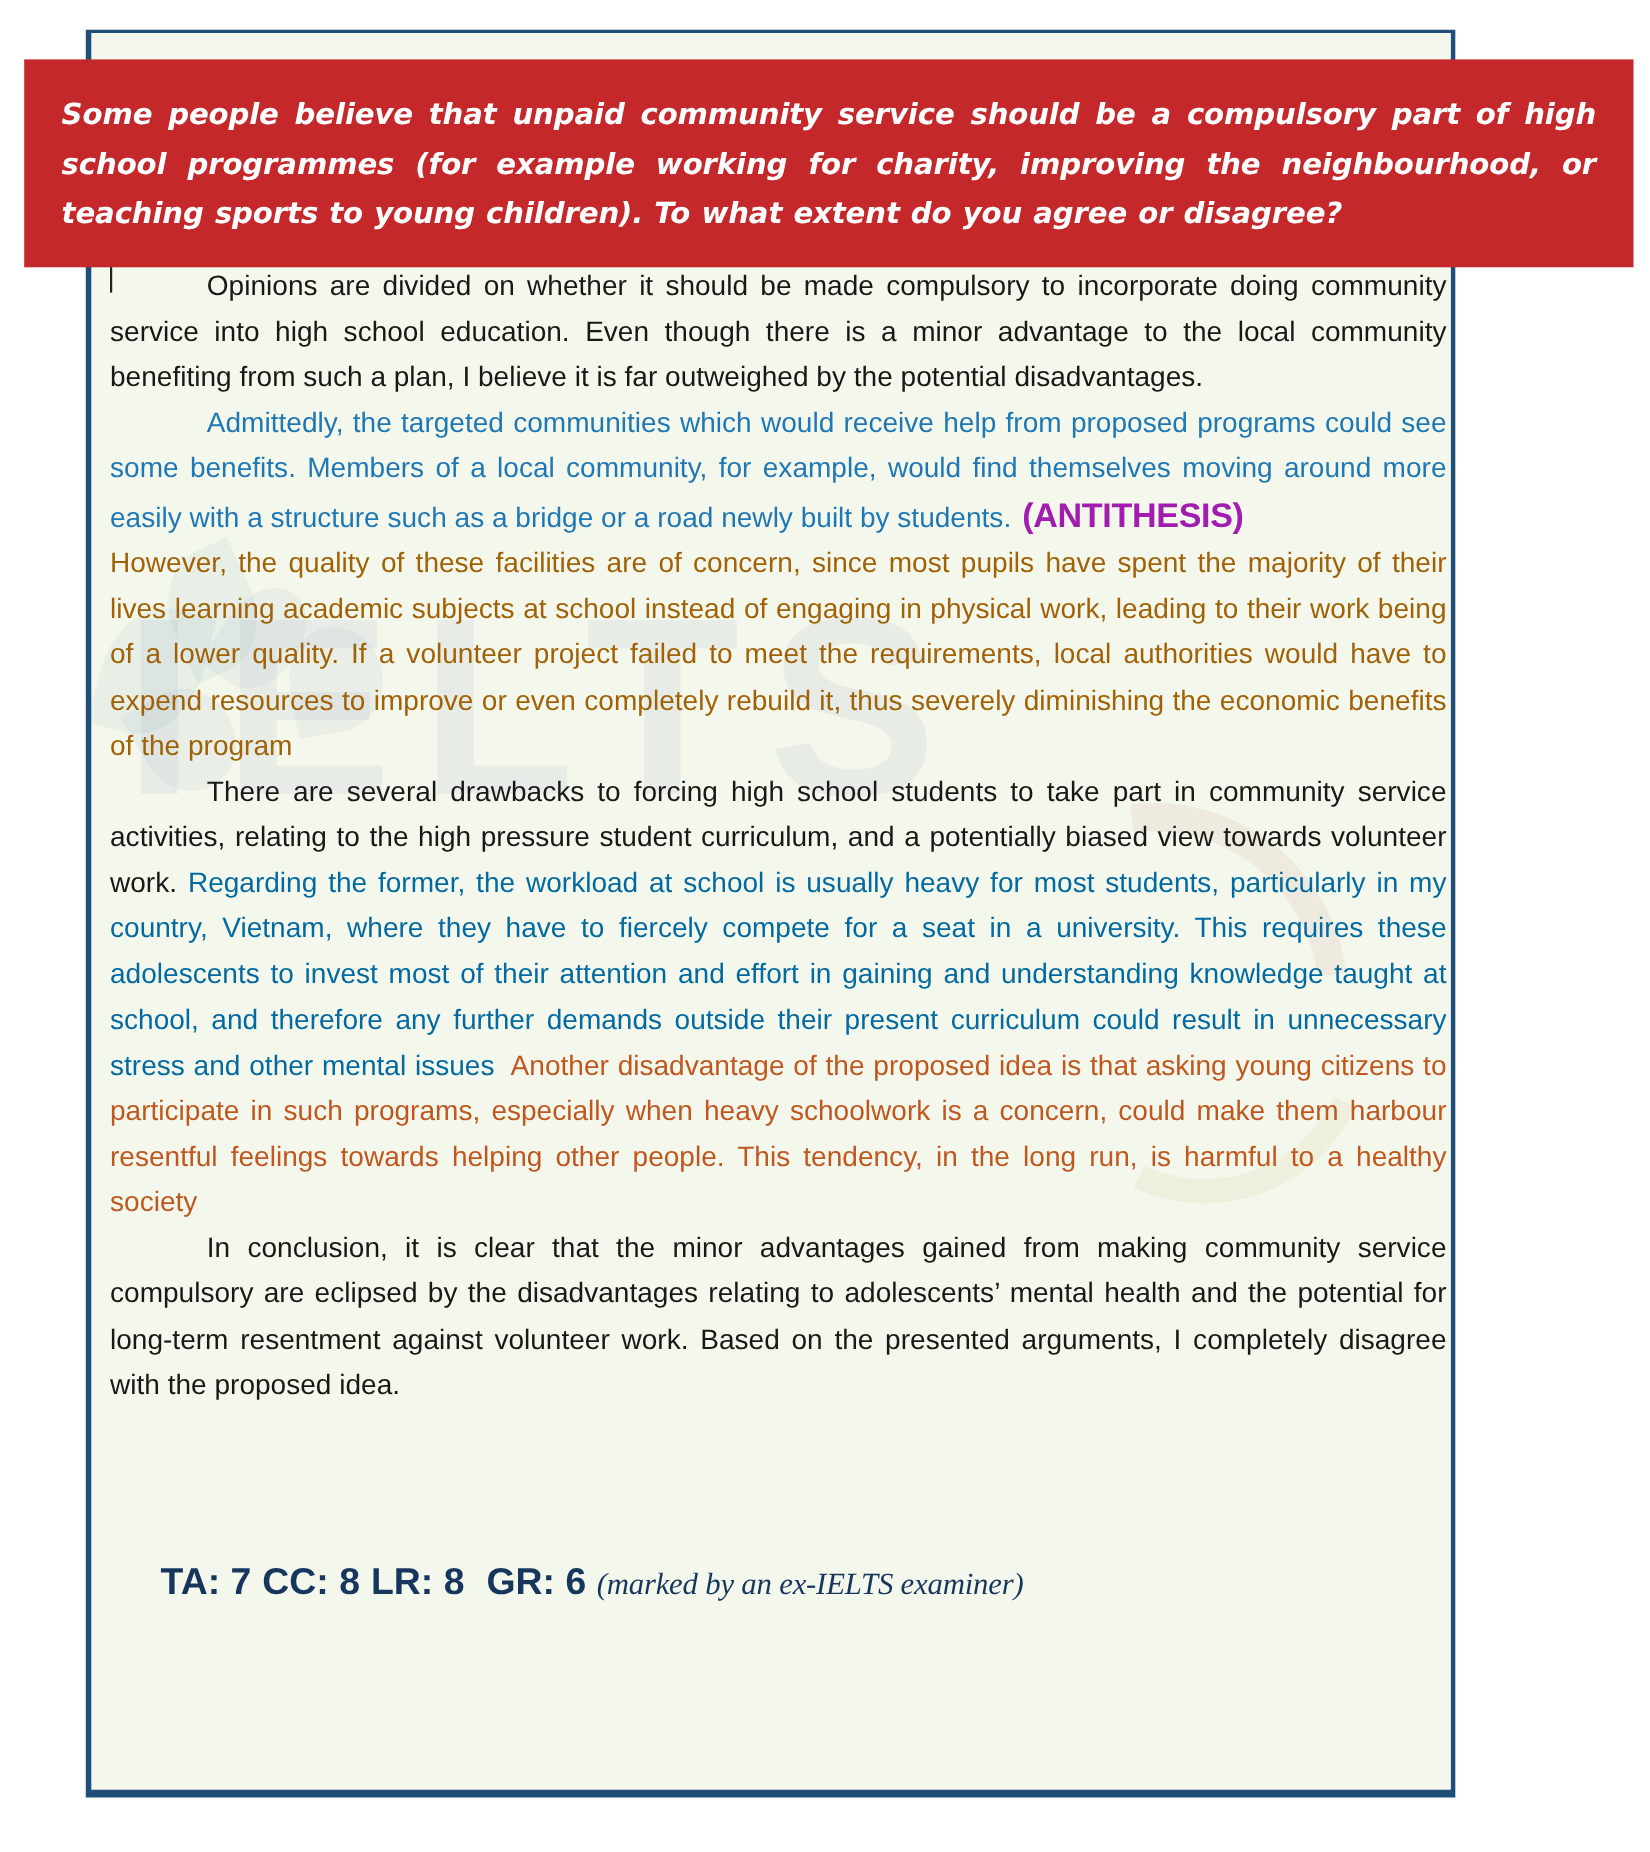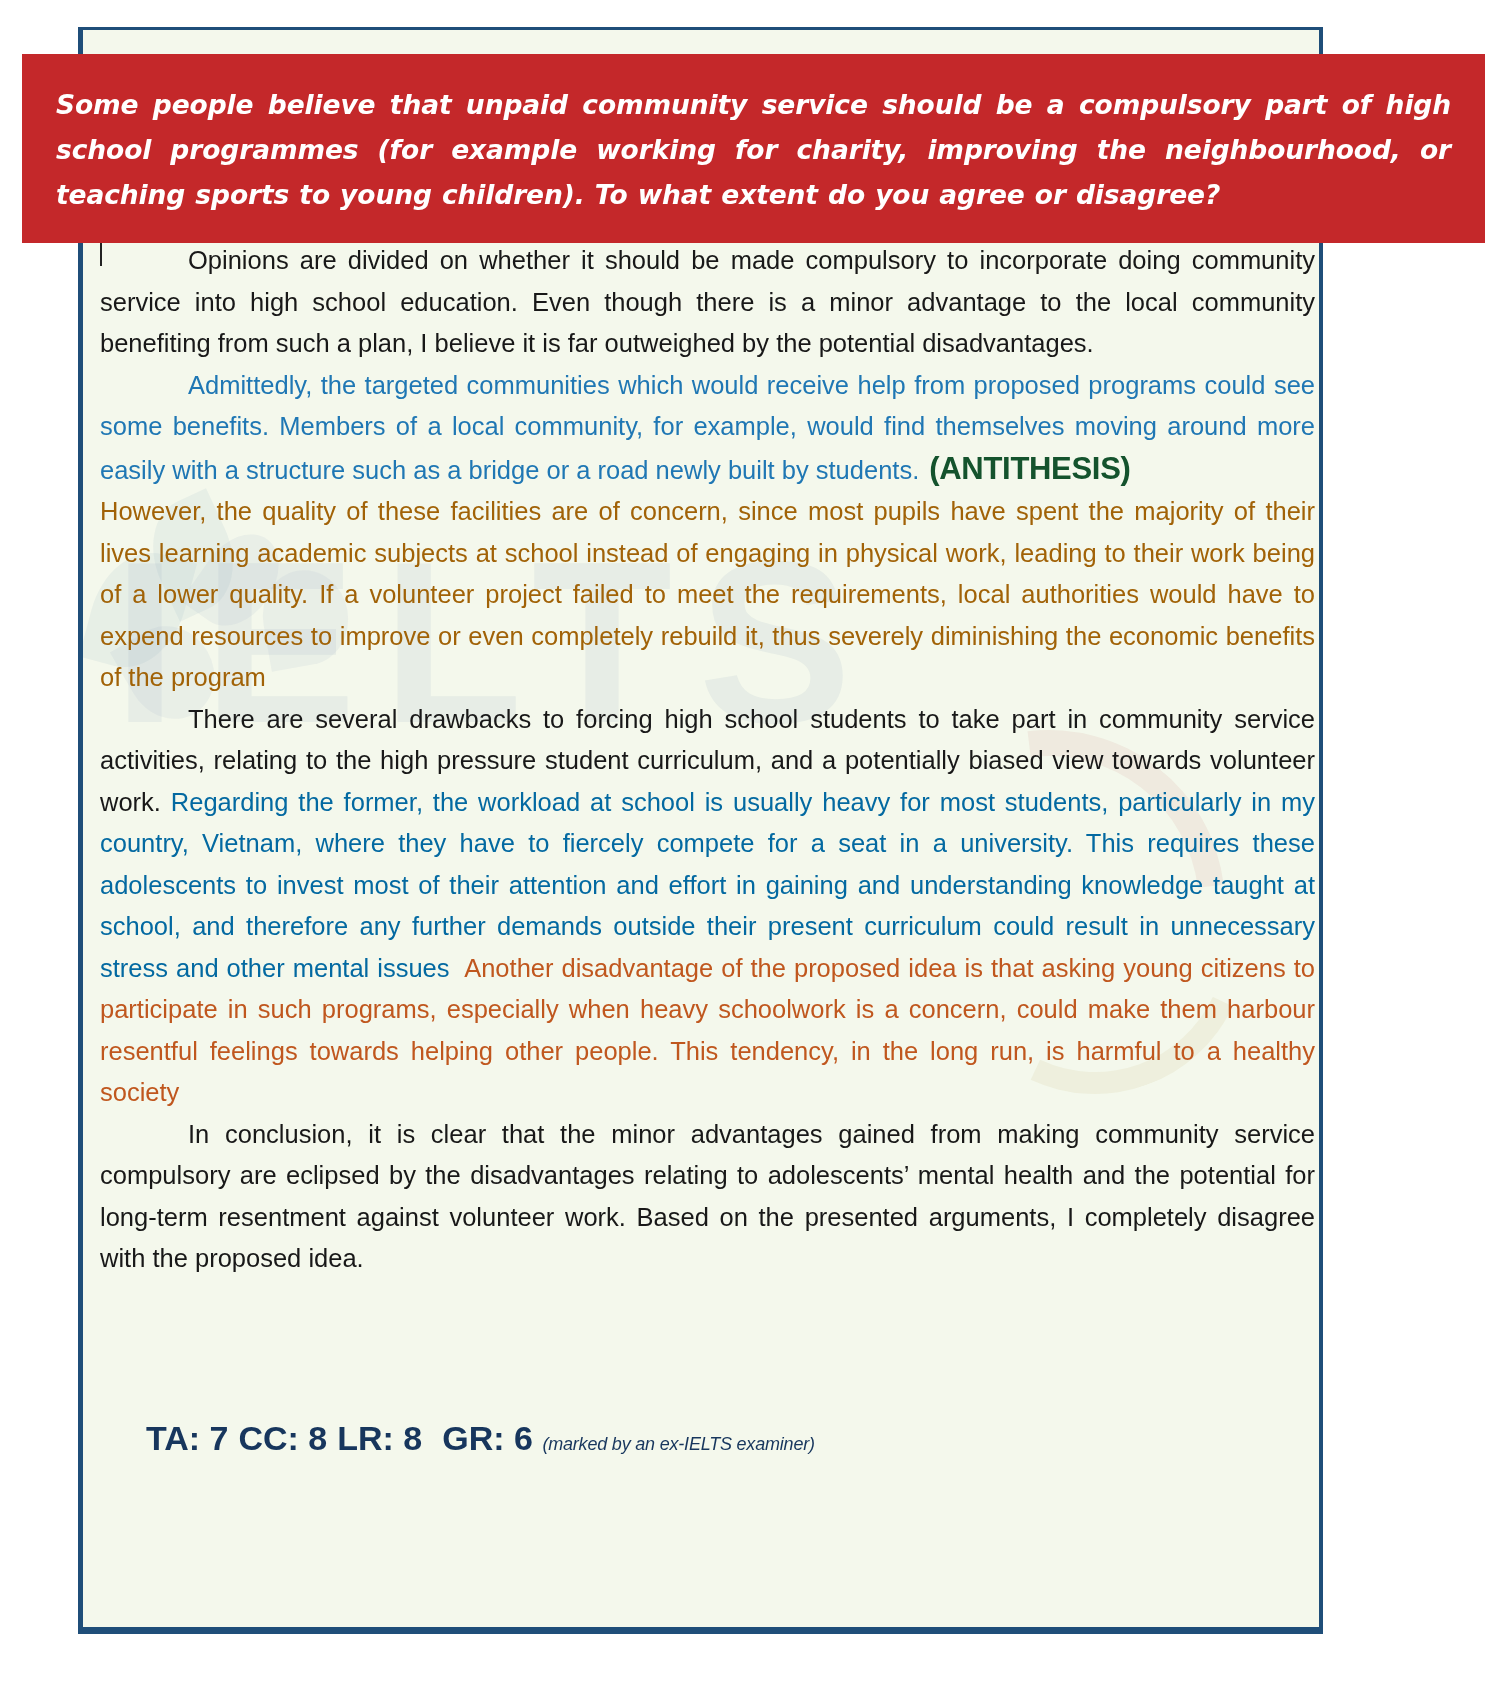--- a/index.html
+++ b/index.html
@@ -140,21 +140,21 @@
   .sp-after-1 { margin-bottom: 40px; }
   .sp-after-2 { margin-bottom: 38px; }
   .sp-after-3 { margin-bottom: 40px; }
 
   .t-blue   { color: #1F77B4; }
   .t-red    { color: #a16207; }
   .t-green  { color: #0369a1; }
   .t-orange { color: #C0571E; }
 
   .antithesis-tag {
-    color: #14532d;
+    color: #a21caf;
     font-weight: bold;
     font-size: 31px;
     letter-spacing: -0.3px;
   }
 
   
   #score-block {
     position: absolute;
     left: 146px;
     top: 1412px;
@@ -162,24 +162,25 @@
   }
   .score-line {
     font-family: "Liberation Sans", sans-serif;
     color: #17365D;
     font-weight: bold;
     font-size: 34px;
     line-height: 52px;
     white-space: nowrap;
   }
   .score-note {
-    font-size: 18px;
+    font-size: 28px;
     font-style: italic;
     font-weight: normal;
     letter-spacing: -0.2px;
+    font-family: Liberation Serif, serif;
   }
   .score-gap { display: inline-block; width: 10px; }
 </style>
 </head>
 <body>
 
 <div id="page">
 
   <div id="essay-frame">
 

